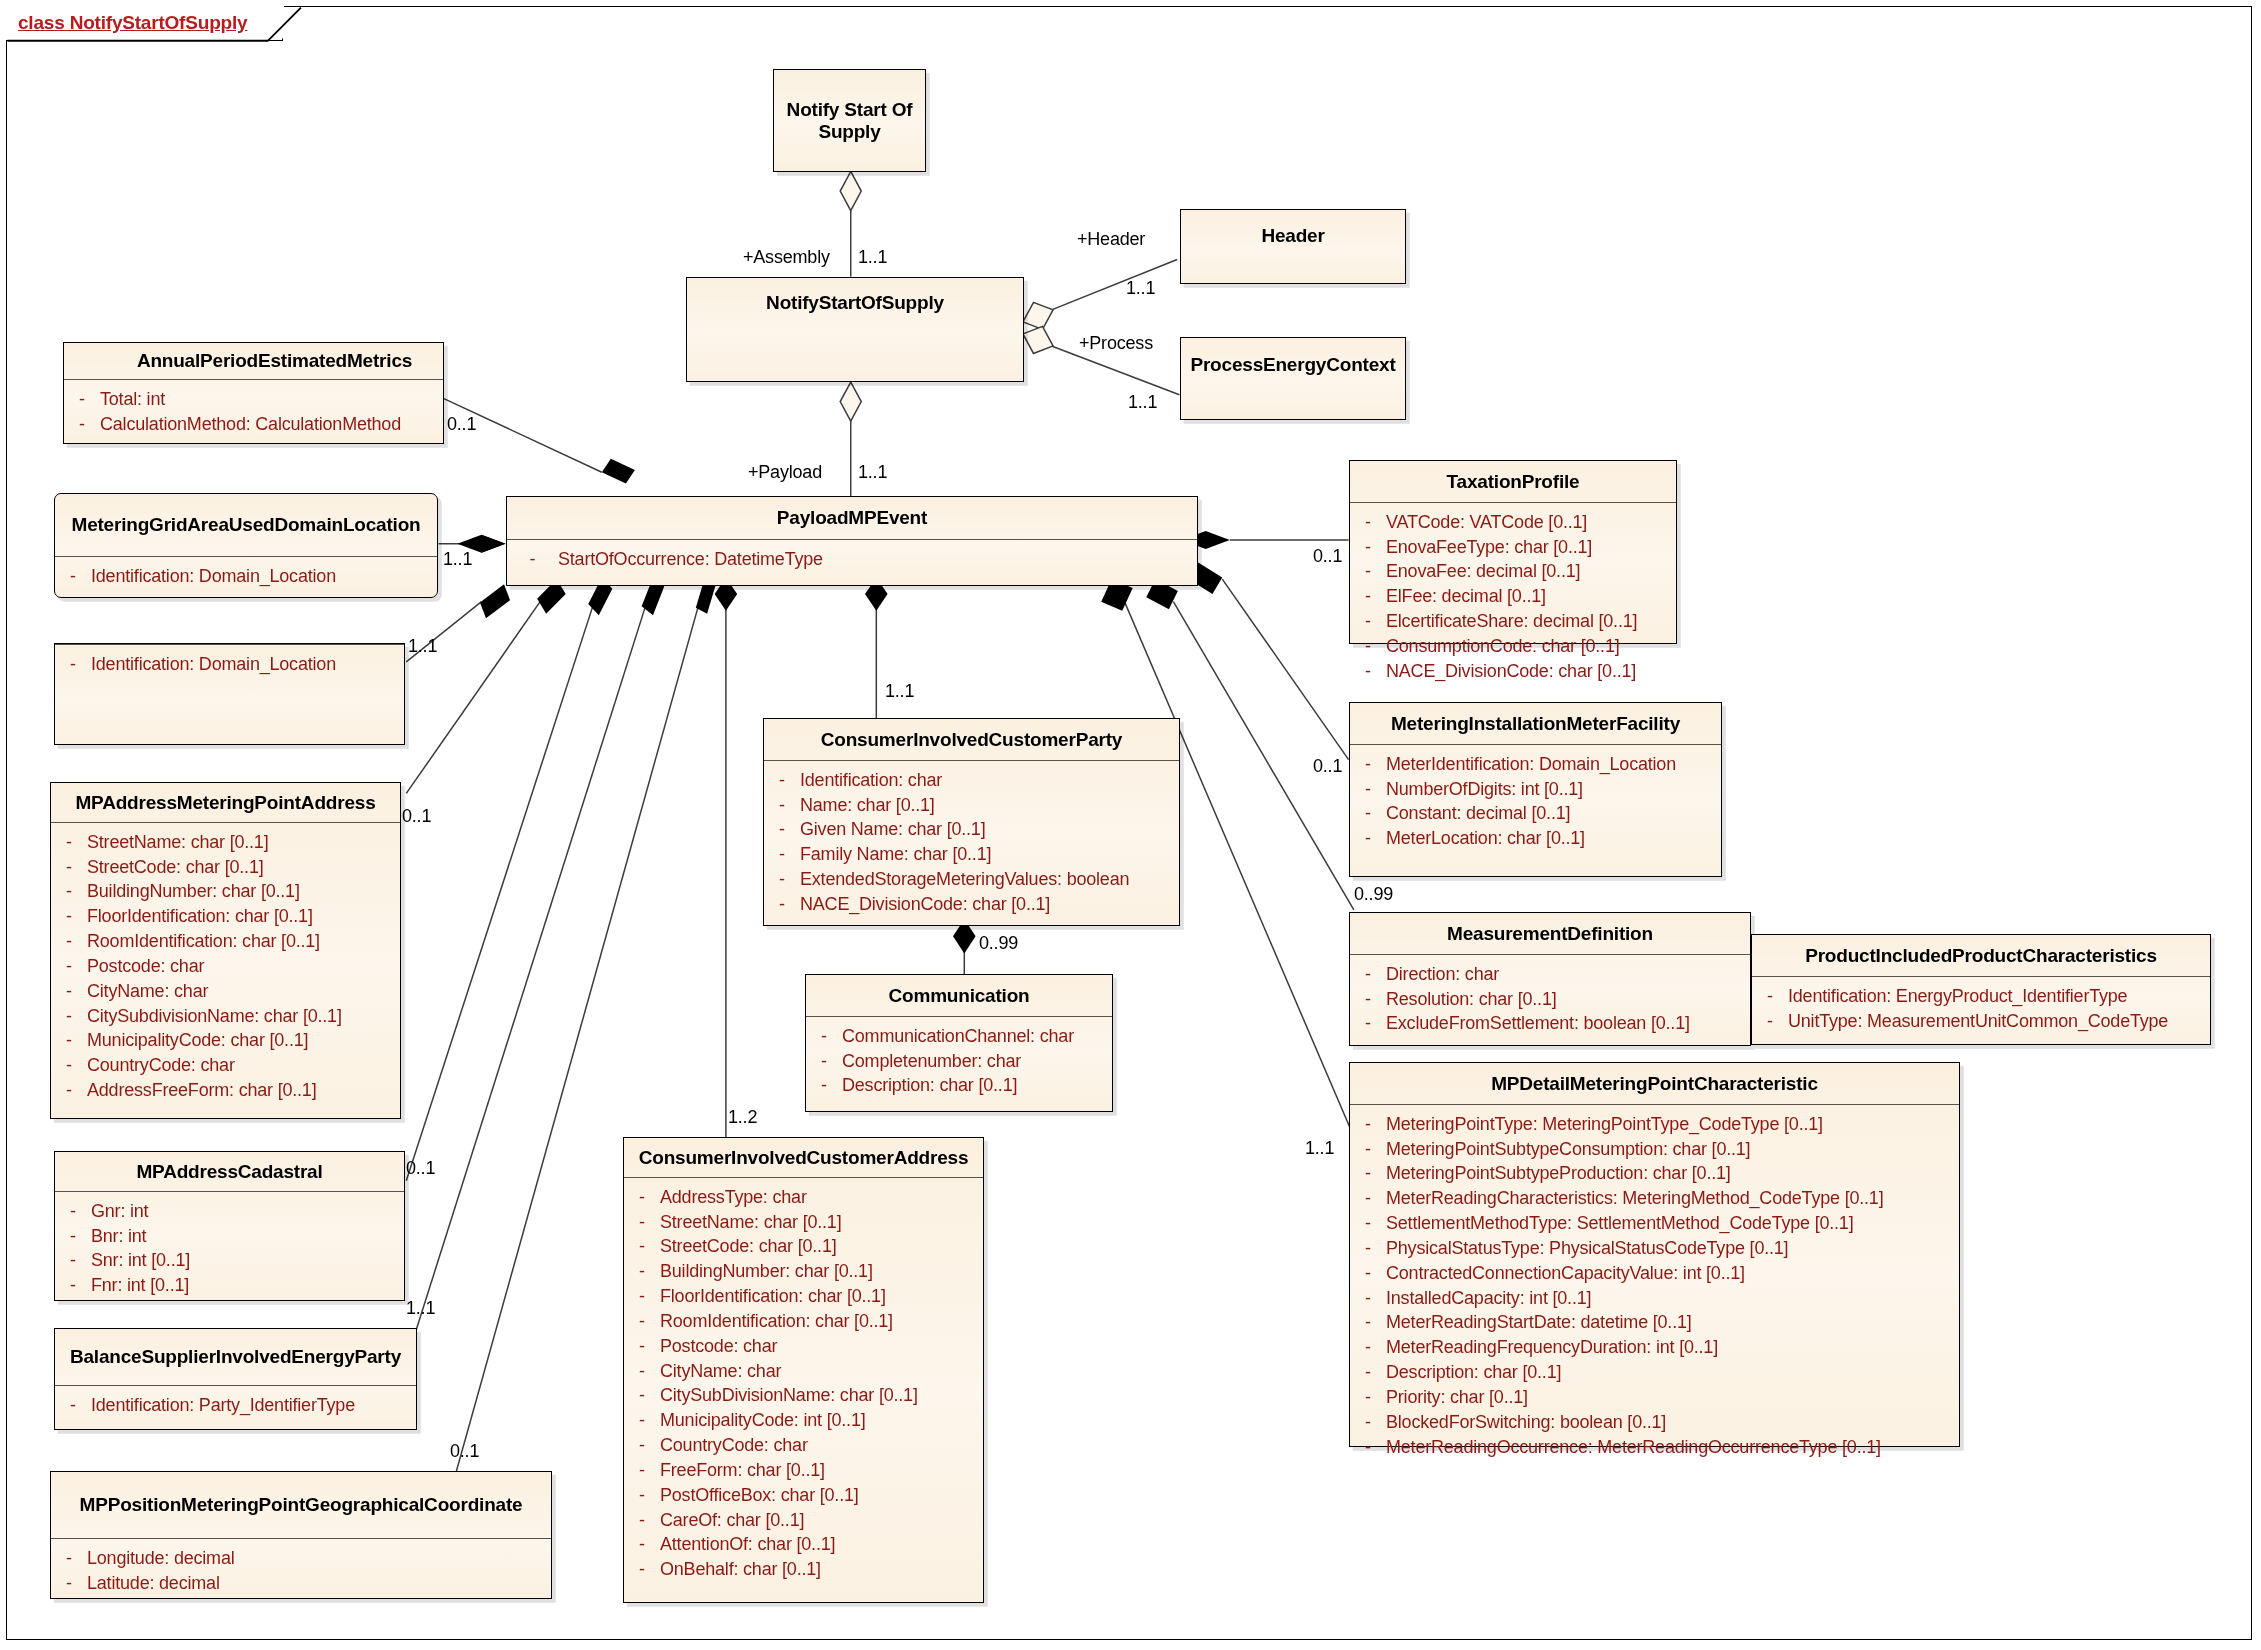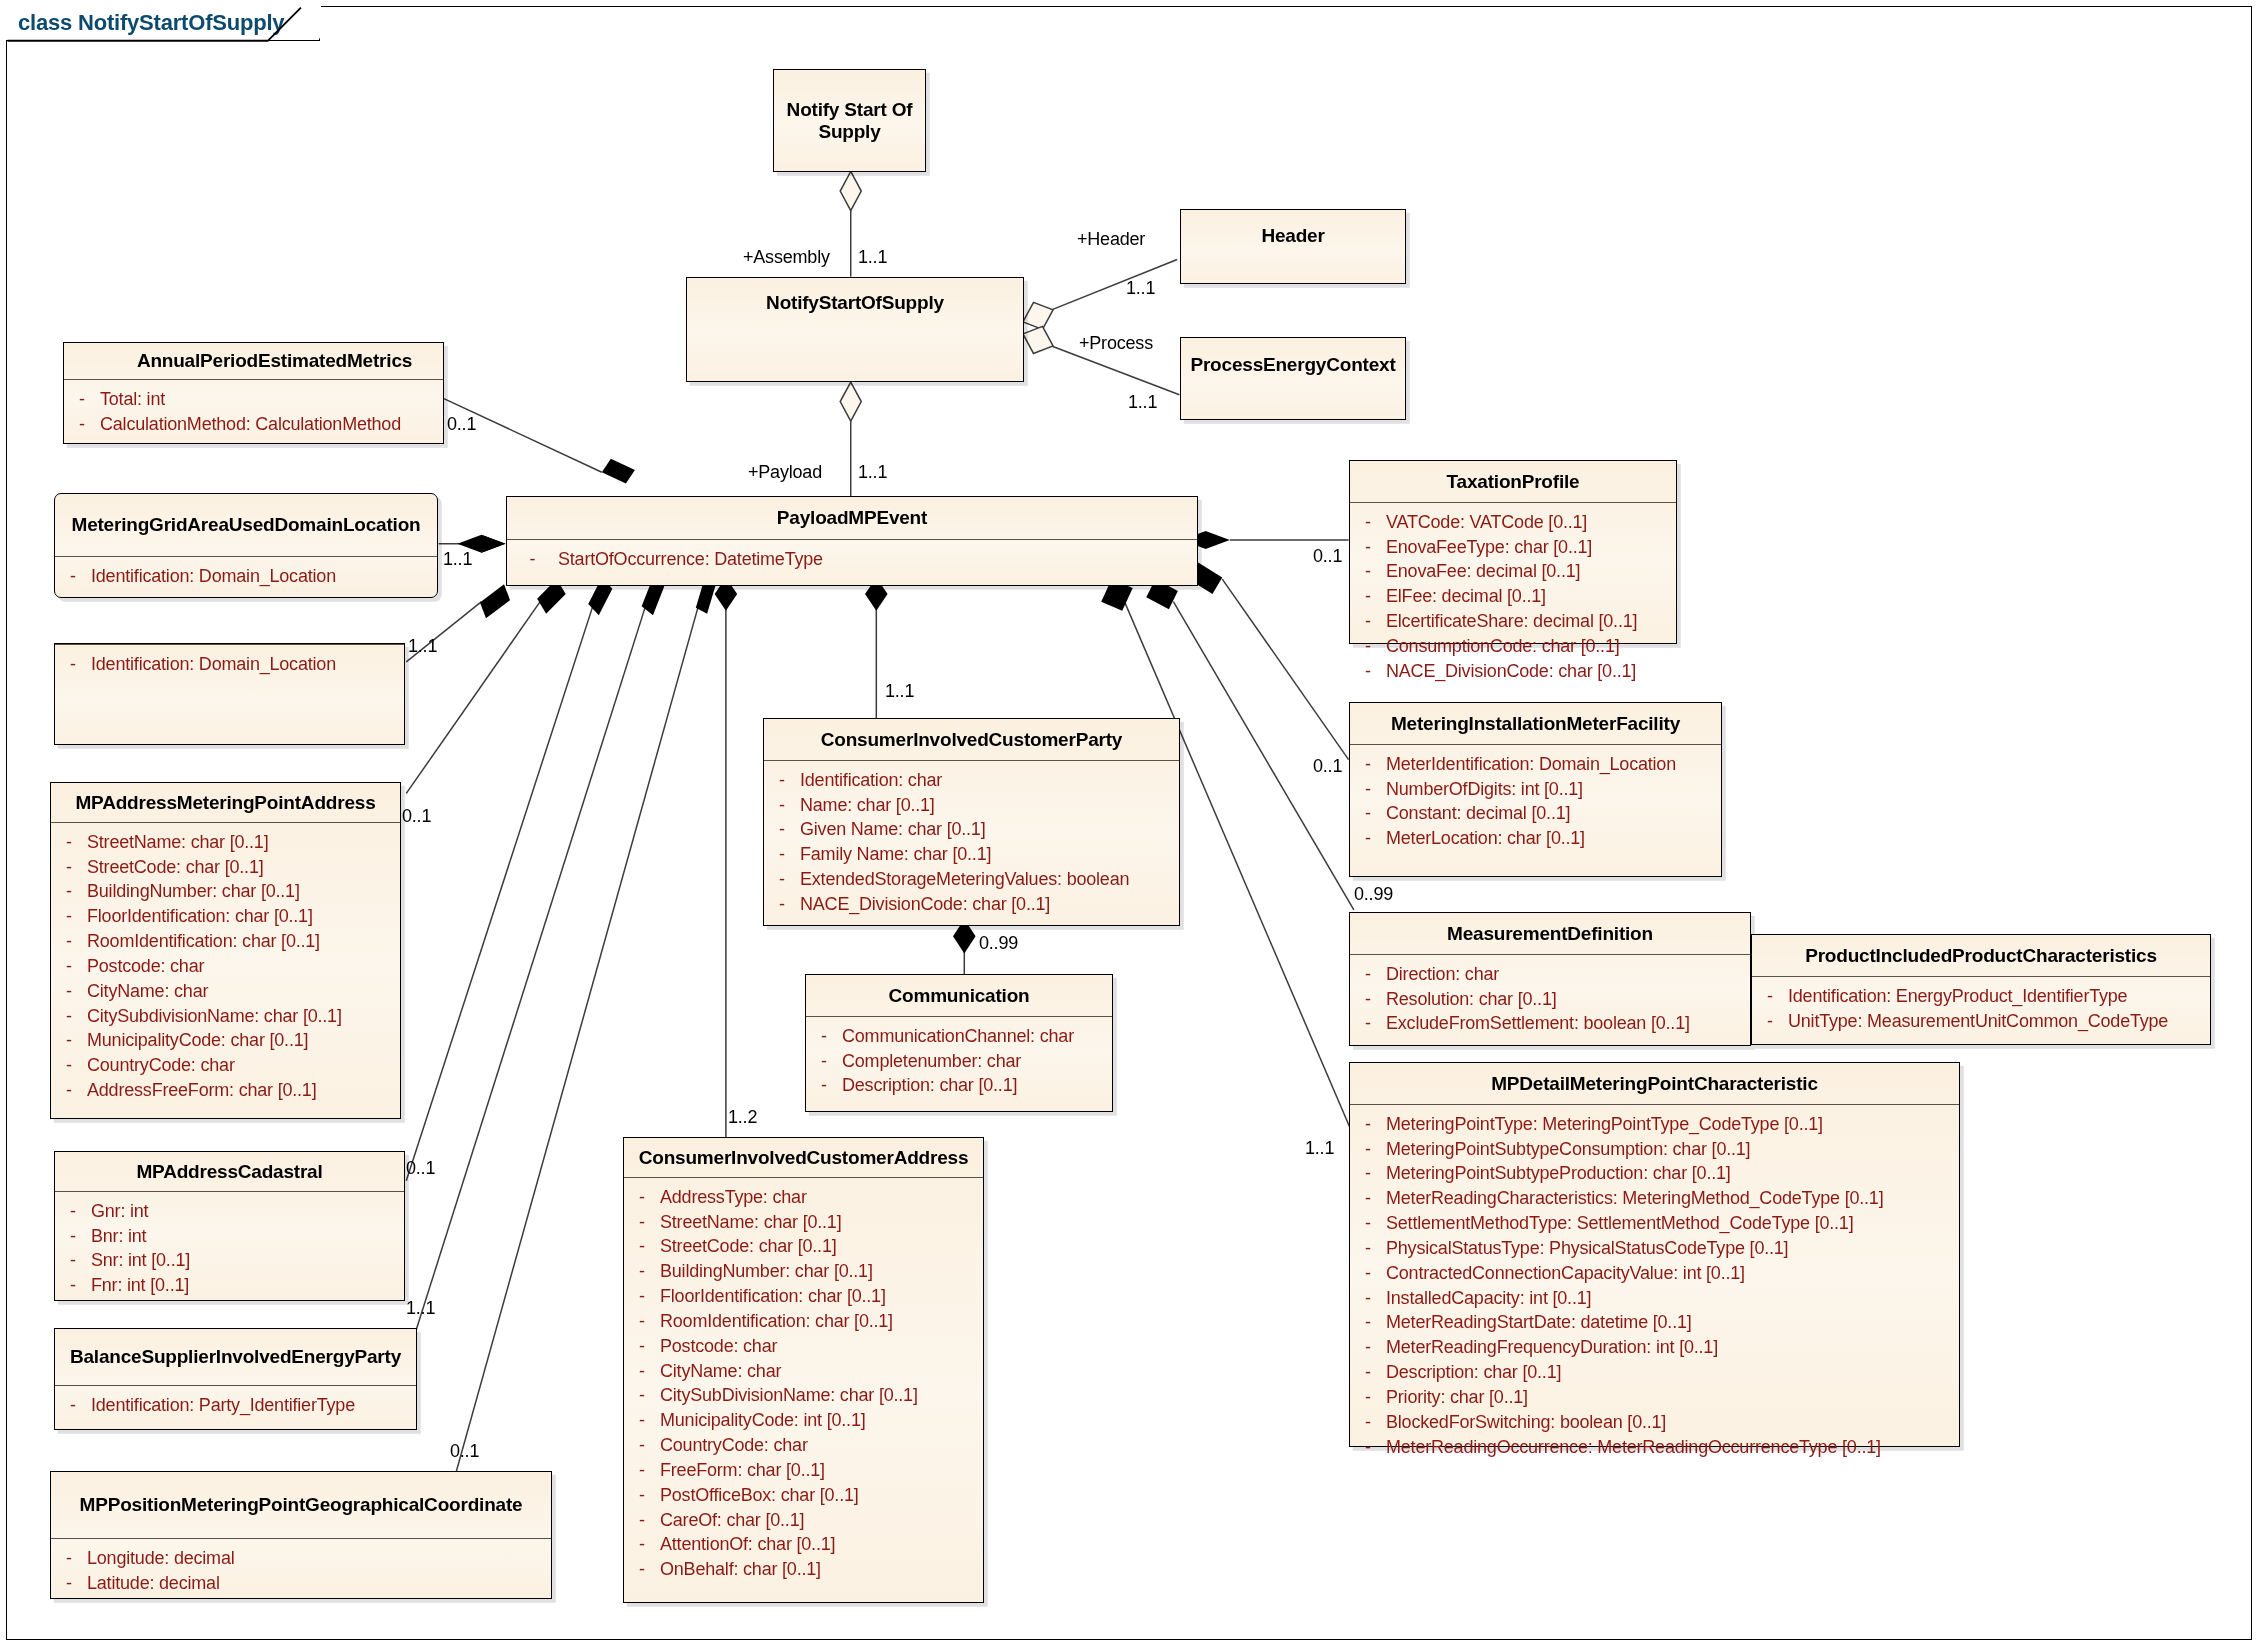--- a/index.html
+++ b/index.html
@@ -7,21 +7,21 @@
   body{font-family:"Liberation Sans","DejaVu Sans",sans-serif;}
   #canvas{position:relative;width:2261px;height:1650px;background:#ffffff;overflow:hidden;}
 
   
   .frame{position:absolute;left:6px;top:6px;width:2246px;height:1634px;border:1.5px solid #000;box-sizing:border-box;}
 
   
   .frame-tab{position:absolute;left:6px;top:6px;height:35px;box-sizing:border-box;
              border:1.5px solid #000;border-left:none;border-top:none;background:#fff;
              padding:0 35px 0 12px;display:flex;align-items:center;
-             font-size:22px;font-weight:bold;color:#0c4a6e;letter-spacing:-0.2px;}
+             font-size:19px;font-weight:bold;color:#b91c1c;letter-spacing:-0.2px;text-decoration:underline;}
   .frame-tab:after{content:"";position:absolute;right:-1.5px;top:-1.5px;width:0;height:0;
              border-left:33px solid transparent;border-top:35px solid #fff;}
   .frame-tab-edge{position:absolute;pointer-events:none;}
 
   
   .cls{position:absolute;box-sizing:border-box;border:1.5px solid #000;
        background:linear-gradient(to bottom,#fbf0e0 0%,#fdf6ec 55%,#fbf1e2 100%);
        box-shadow:3.8px 3.8px 0 0 rgba(0,0,0,0.12);}
   .cls .hdr{display:flex;align-items:center;justify-content:center;
        font-weight:bold;font-size:19px;color:#000;text-align:center;line-height:1.12;

